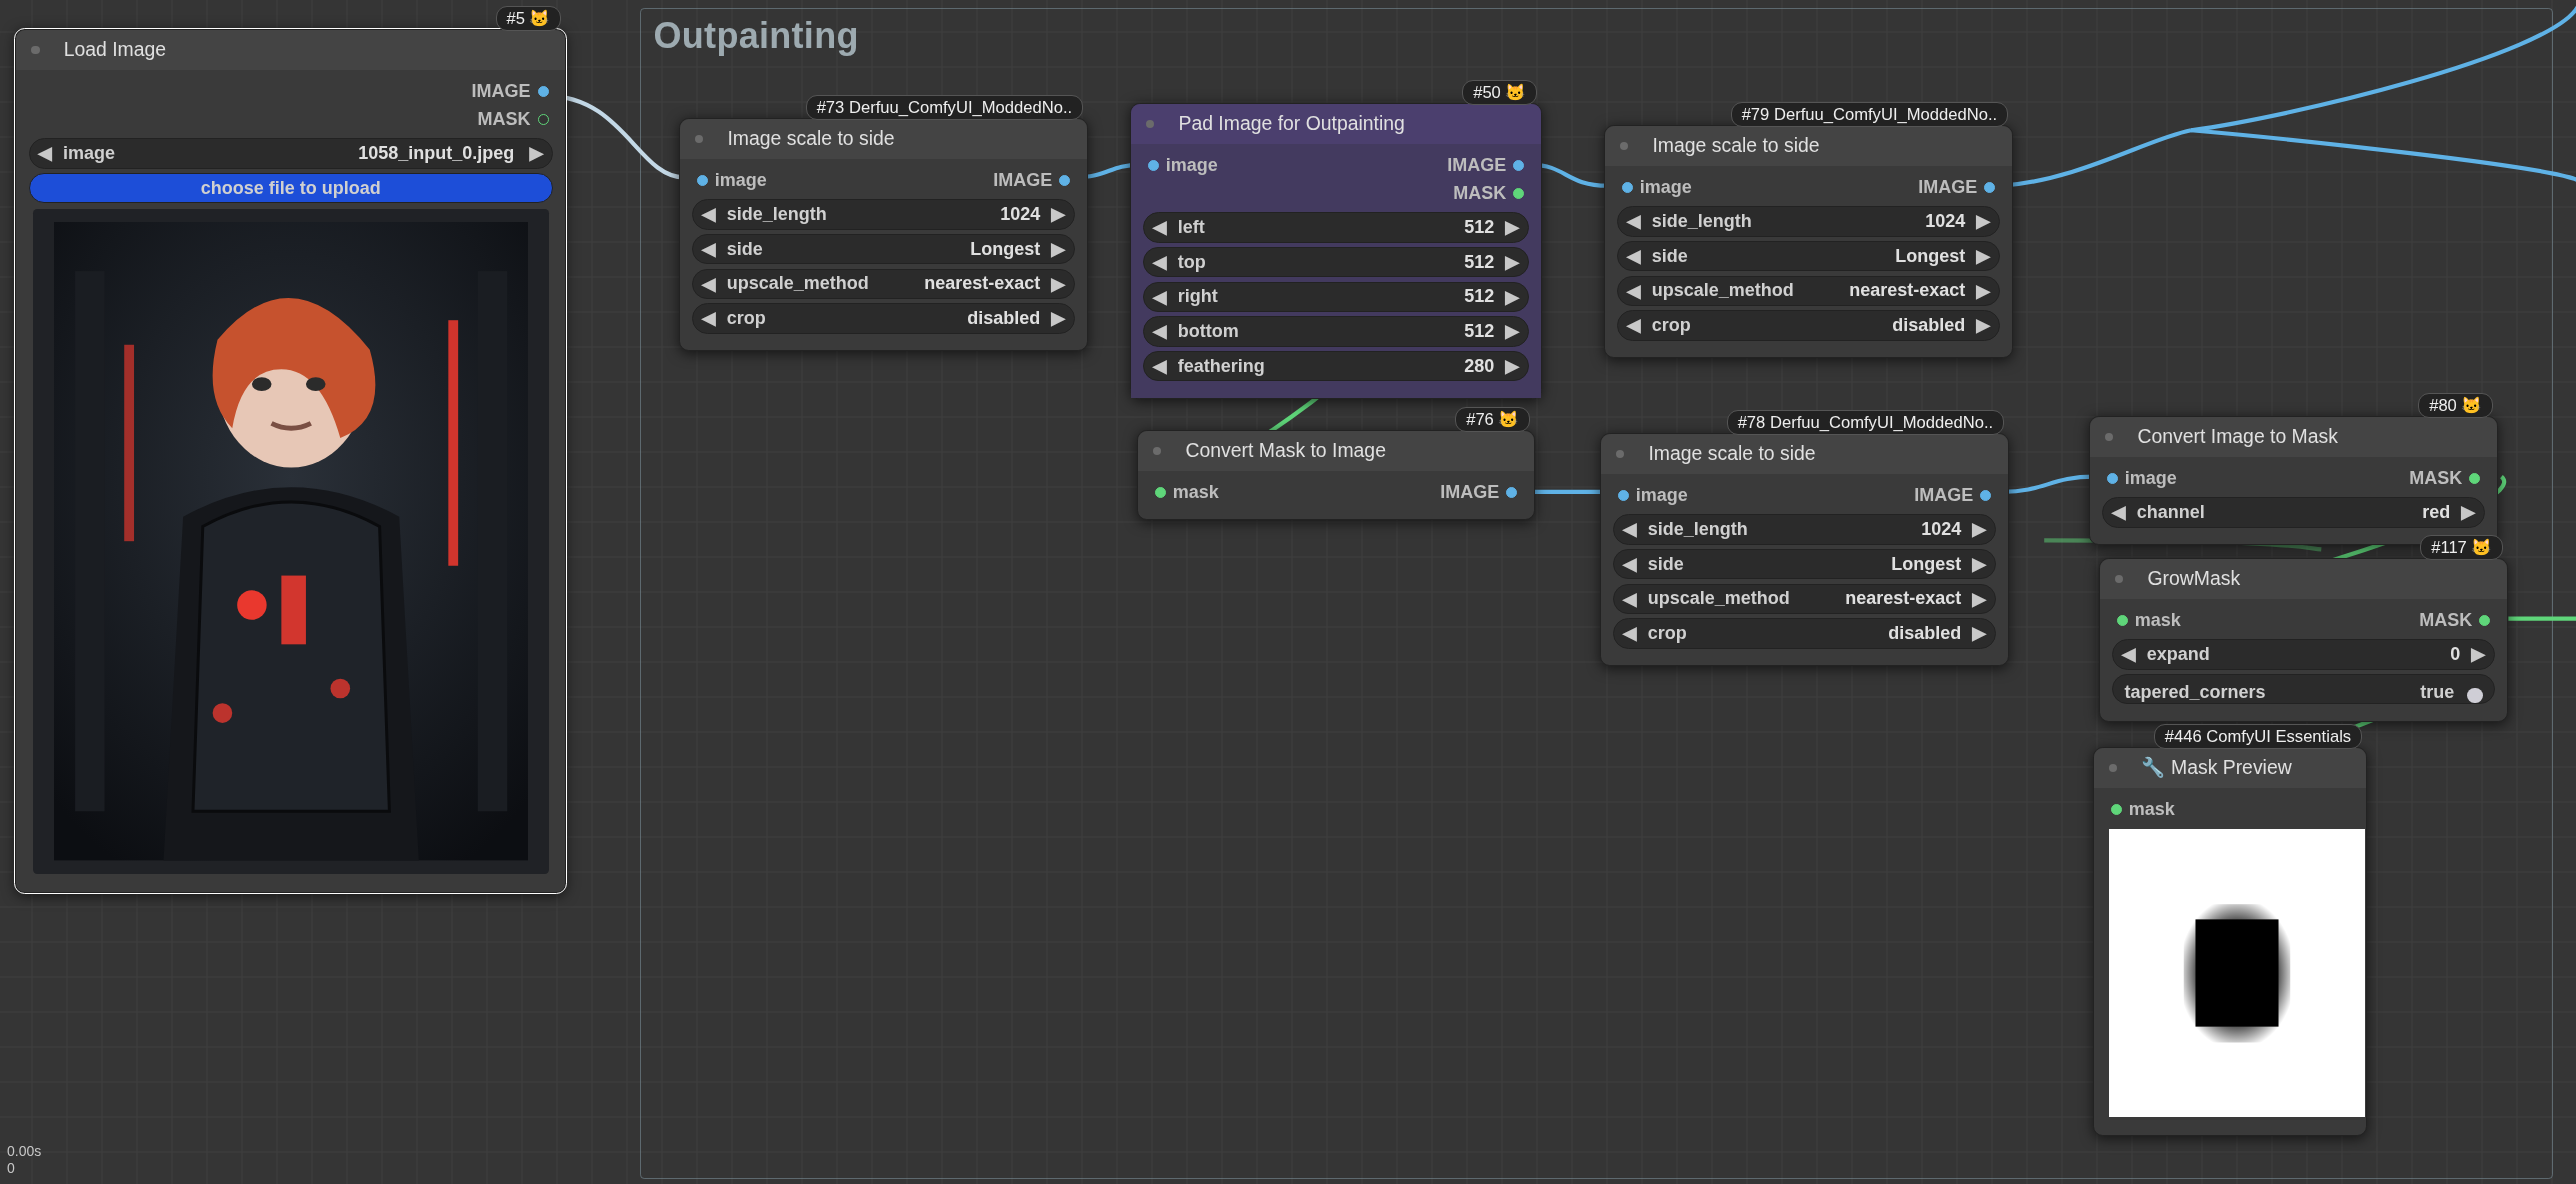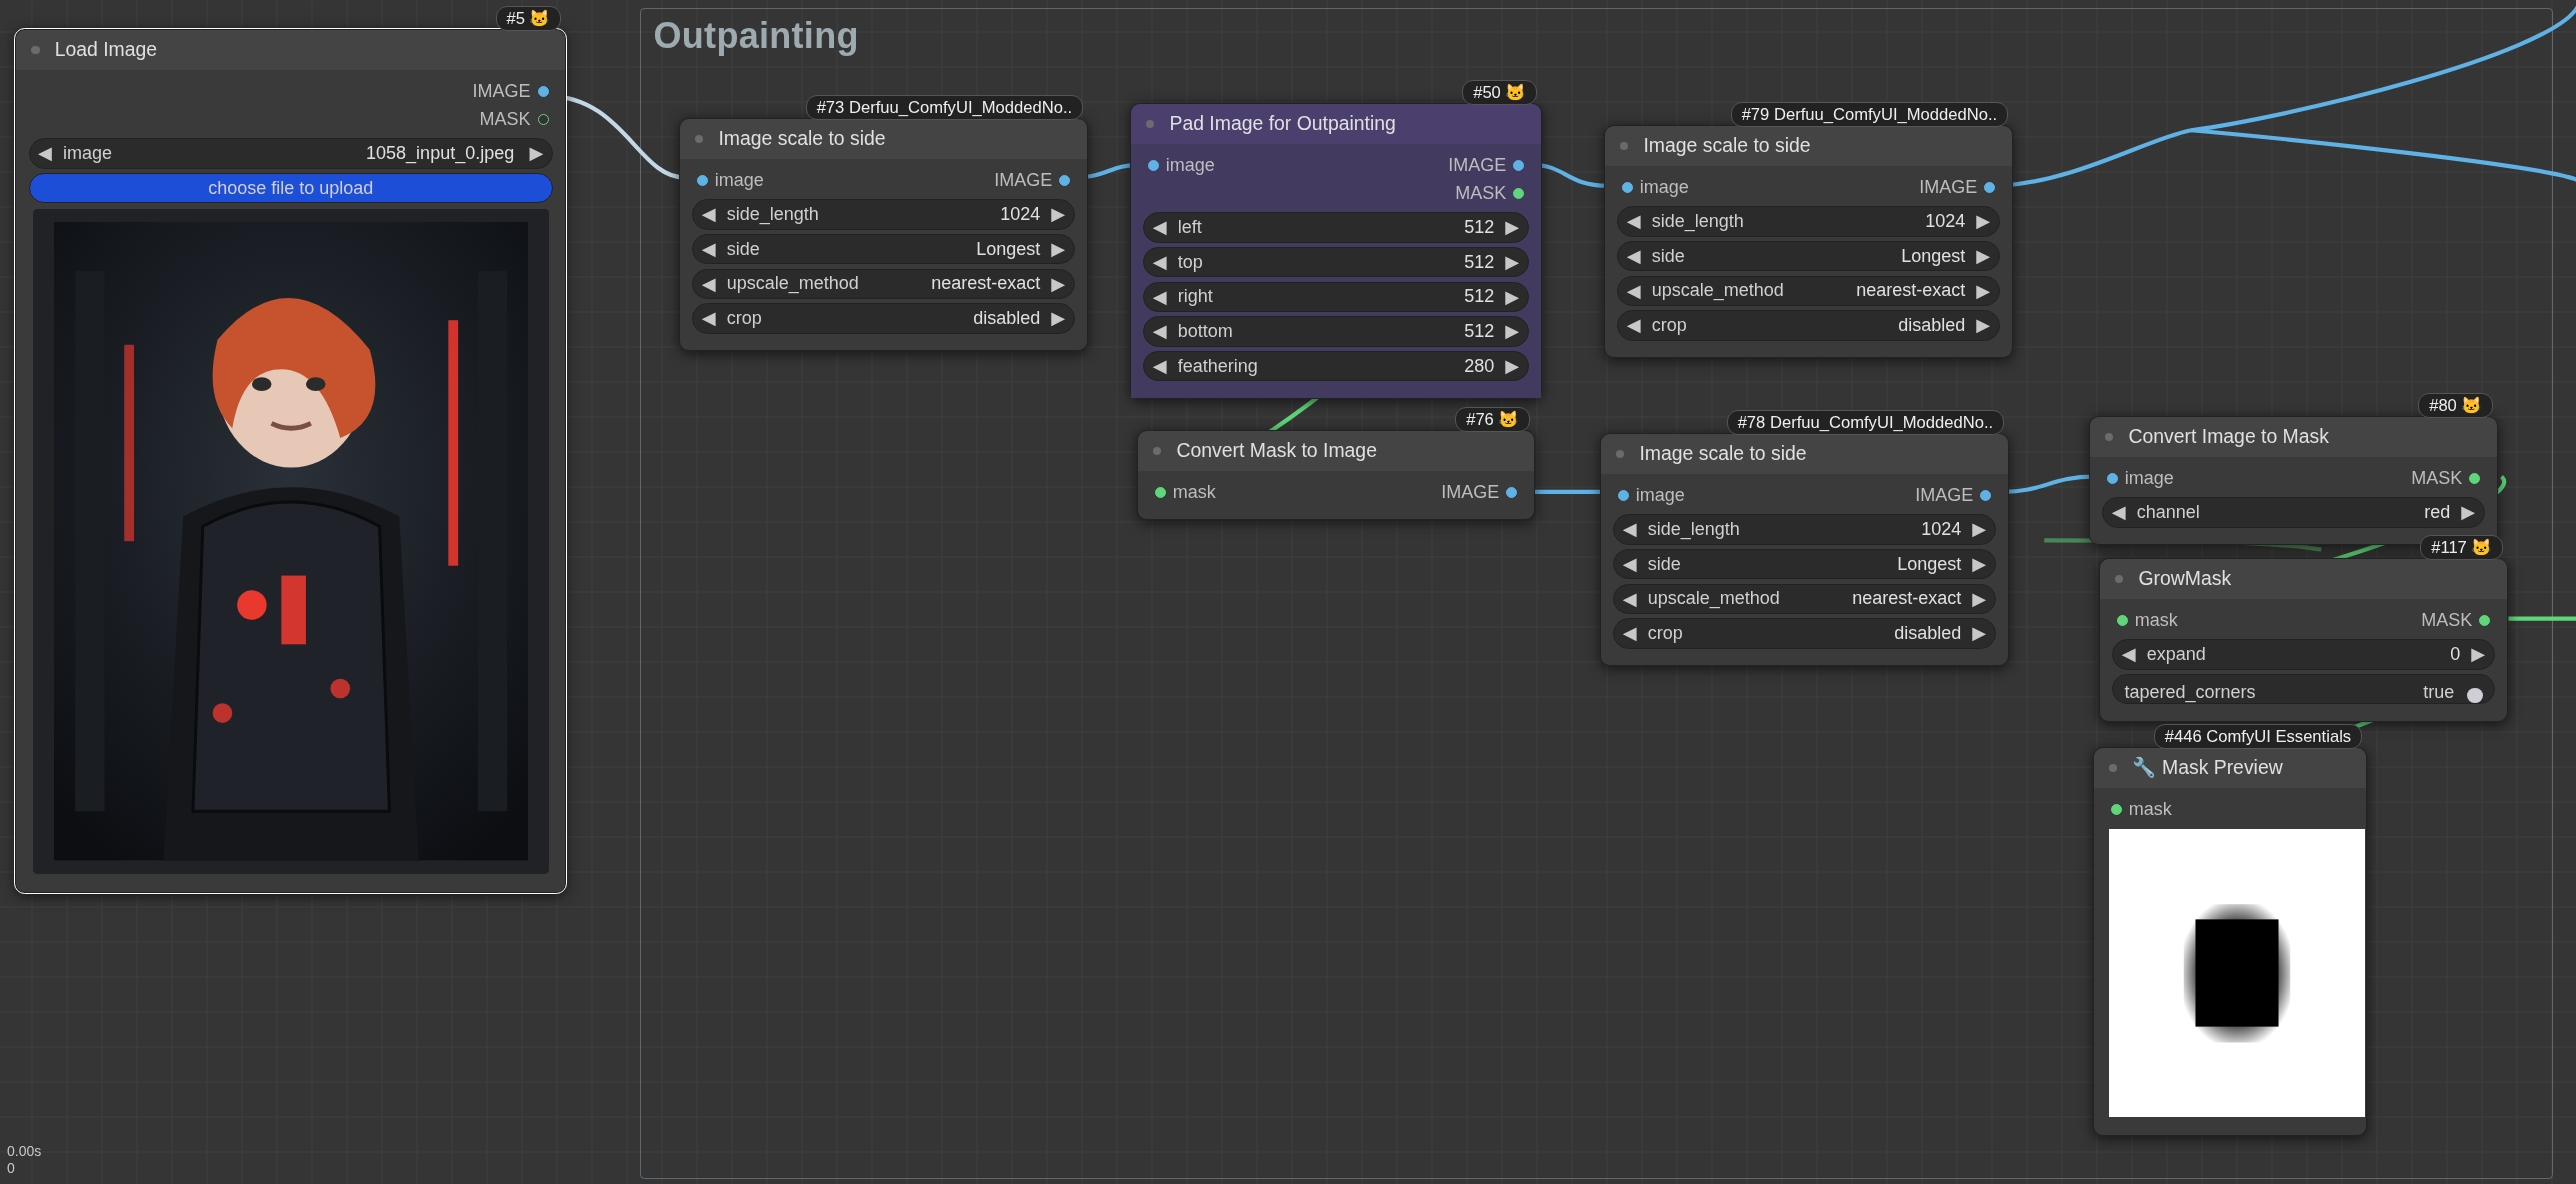--- a/index.html
+++ b/index.html
@@ -5,27 +5,27 @@
 * { box-sizing: border-box; margin: 0; padding: 0; font-family: Arial, sans-serif; }
 body { background: #353535; width: 2576px; height: 1184px; position: relative; overflow: hidden; color: #ccc; }
 .grid { position: absolute; inset: 0; background-image: linear-gradient(#3e3e3e 0.7px, transparent 0.7px), linear-gradient(90deg, #3e3e3e 0.7px, transparent 0.7px); background-size: 35px 35px; background-position: -3.5px -3.5px;}
 svg.wires { position: absolute; inset: 0; width: 100%; height: 100%; pointer-events:none; }
 
 .group-box { position: absolute; border: 1.4px solid rgba(120,140,150,.6); border-radius: 4.2px; }
 .group-title { font-size: 36px; font-weight: bold; color: #9daab0; padding: 5.5px 12.5px; letter-spacing:0.3px;}
 
 .node { position: absolute; background: #3a3a3a; border: 0.7px solid #222; border-radius: 9.7px; box-shadow: 0 2.8px 12.5px rgba(0,0,0,.6); }
 .node.sel { outline: 1.4px solid #fff; }
-.node-title { background: #444; padding: 8.3px 15.2px; border-radius: 9.7px 9.7px 0 0; font-size: 19.4px; color: #e0e0e0; display:flex; align-items:center; gap:15px;}
+.node-title { background: #444; padding: 8.3px 15.2px; border-radius: 9.7px 9.7px 0 0; font-size: 19.4px; color: #e0e0e0; display:flex; align-items:center; gap:24px;}
 .node-title.purple { background:#4b3f6e; }
 .node.purple-body > .node-body{ background:#433a5f;}
 .node.purple-body{ background:#433a5f;}
 .dot-title { width:8.3px; height:8.3px; border-radius:50%; background:#6b6b6b;}
 .badge { position:absolute; top:-23.6px; right:4.2px; background:#222; color:#eee; font-size:16.6px; padding:1.4px 9.7px; border-radius:11px; display:flex; align-items:center; gap:5.5px; border:0.7px solid #555;}
-.node-body { padding: 7px 9.7px 12.5px;}
+.node-body { padding: 7px 9.7px 12.5px; font-weight: bold;}
 .ports { display:flex; justify-content:space-between; font-size:18px; padding:4.2px 7px;}
 .port-left, .port-right { display:flex; flex-direction:column; gap:7px;}
 .port { display:flex; align-items:center; gap:7px; color:#bdbdbd;}
 .port-right .port{ justify-content:flex-end;}
 .sock { width:11px; height:11px; border-radius:50%; border:1.4px solid #888; background:#333; flex:none;}
 .sock.img{ background:#5fb2e6; border-color:#5fb2e6;}
 .sock.mask{ background:#5fd67a; border-color:#5fd67a;}
 .sock.hollow{ background:#333;}
 
 .widget { display:flex; align-items:center; background:#2b2b2b; border:0.7px solid #222; border-radius:16.6px; height:30.5px; margin:4.2px 2.8px; font-size:18px; color:#d0d0d0; }

